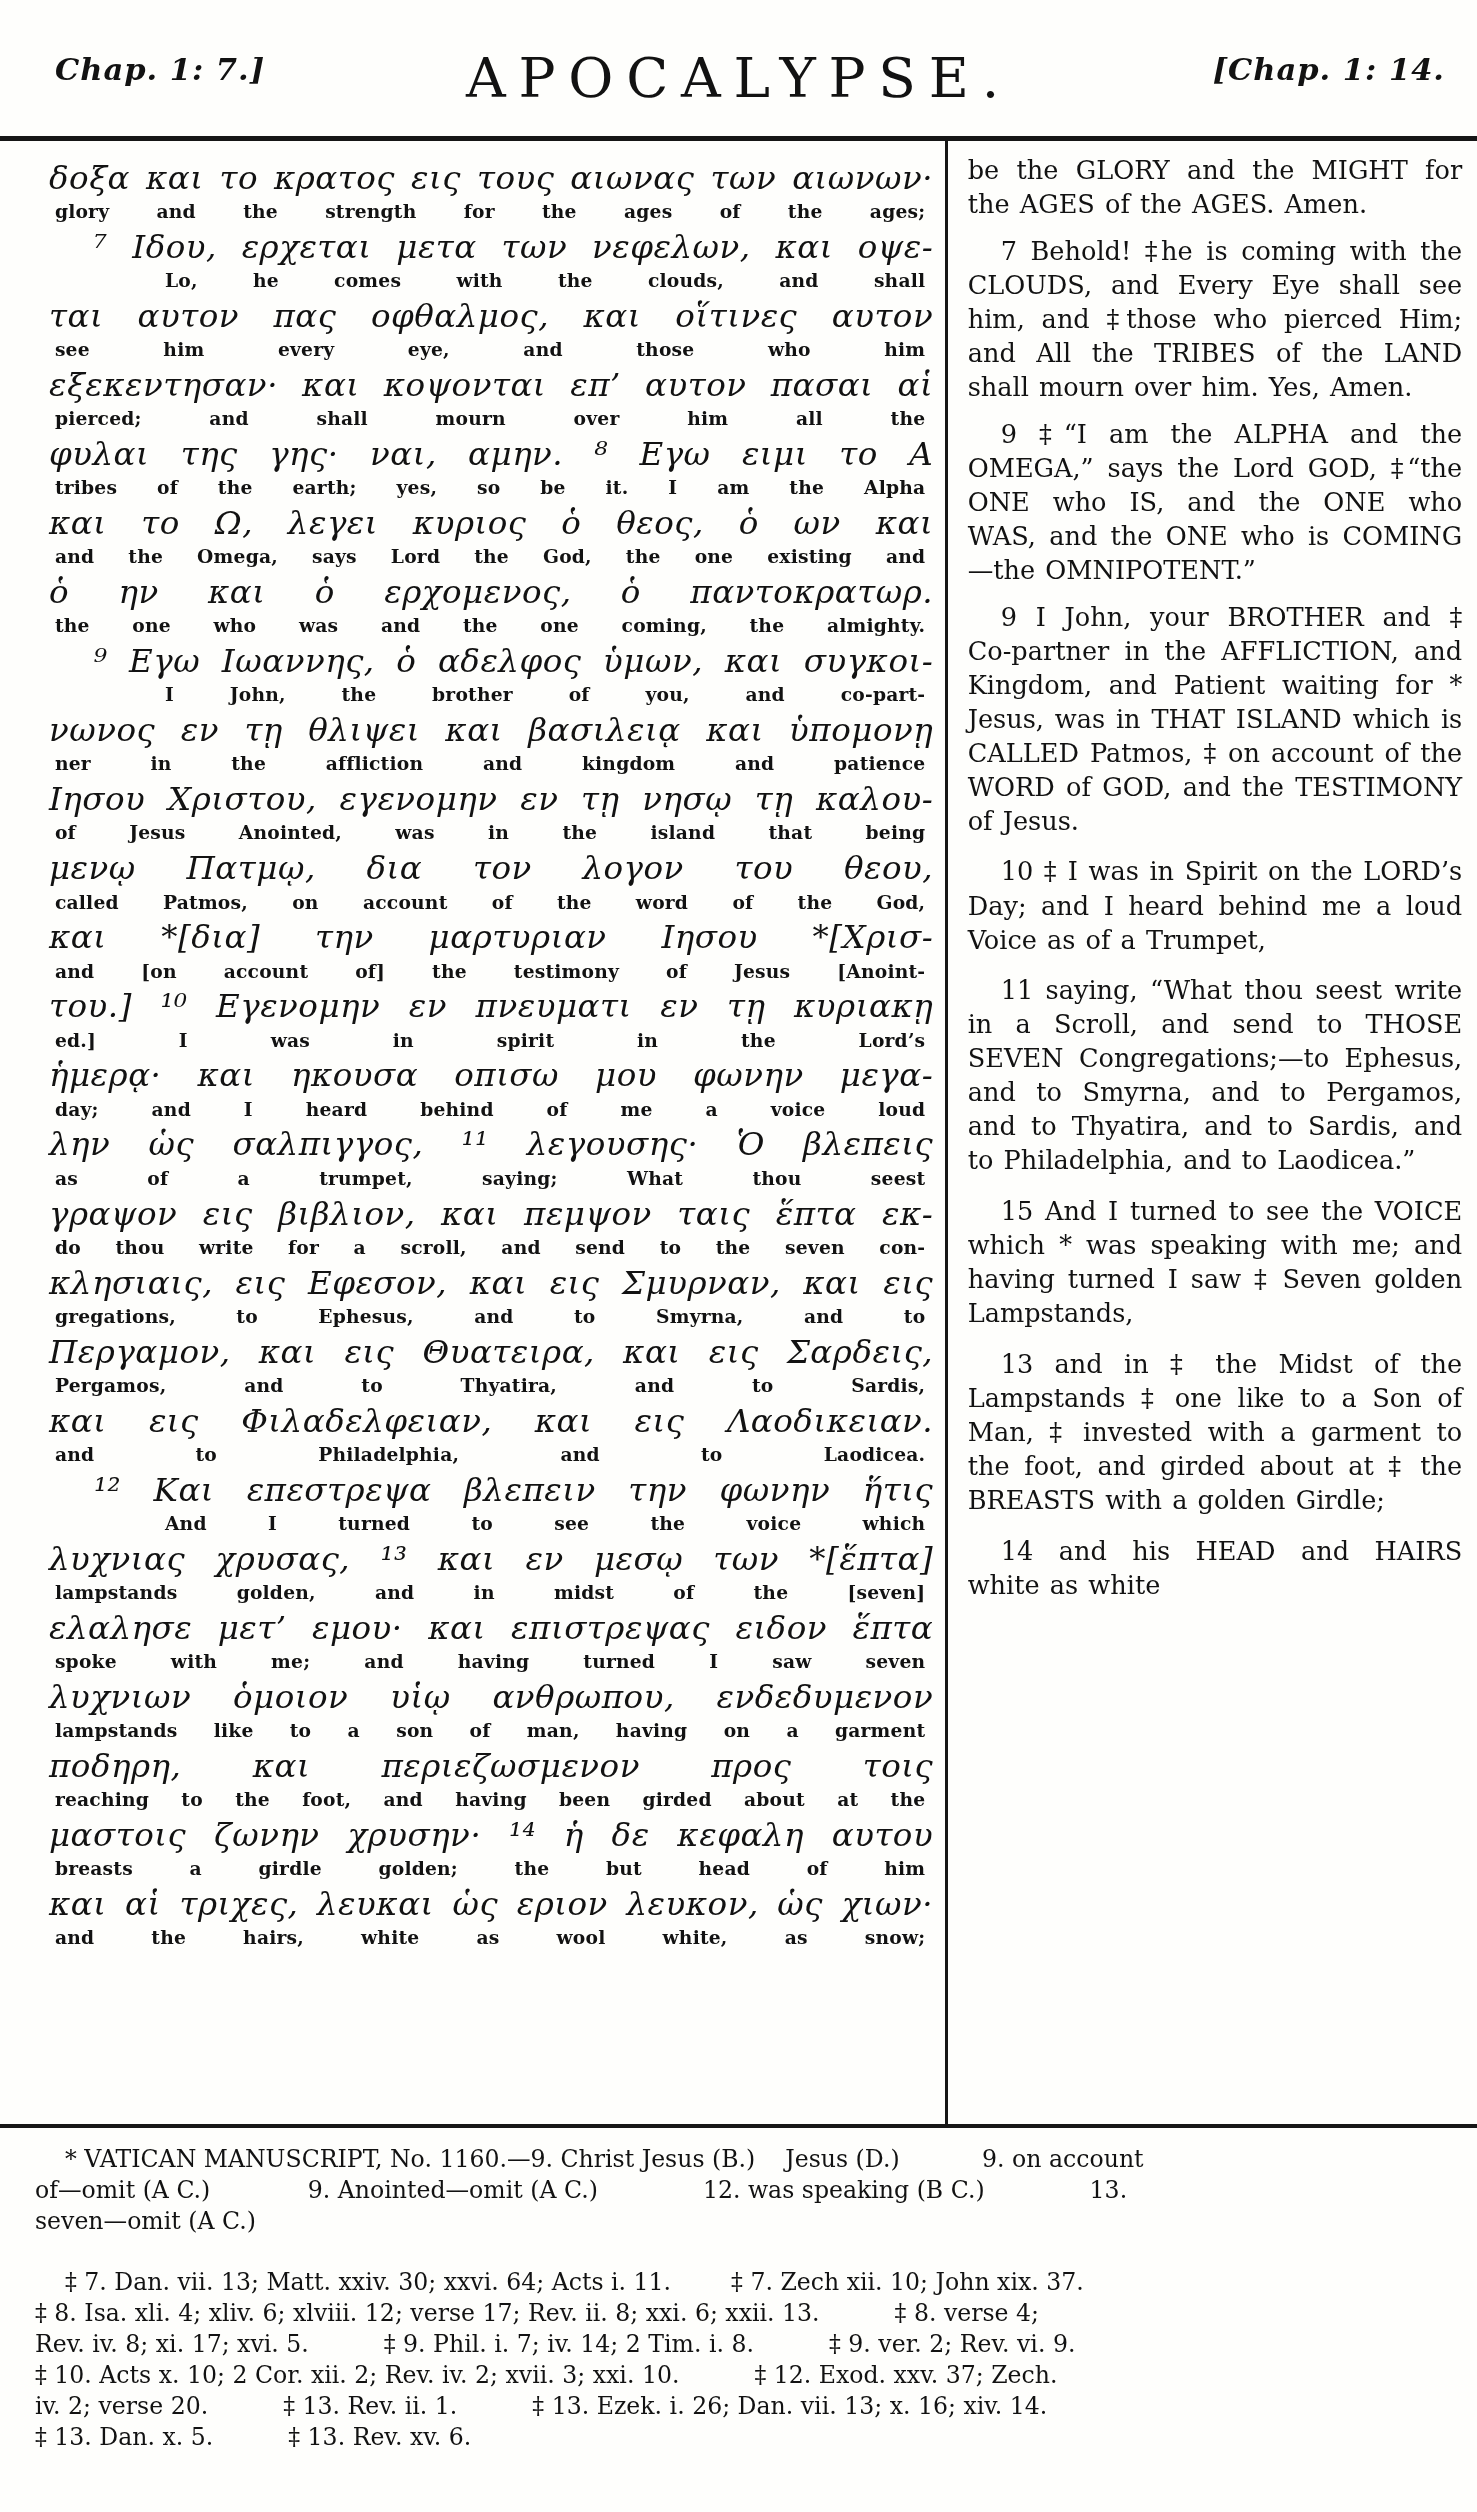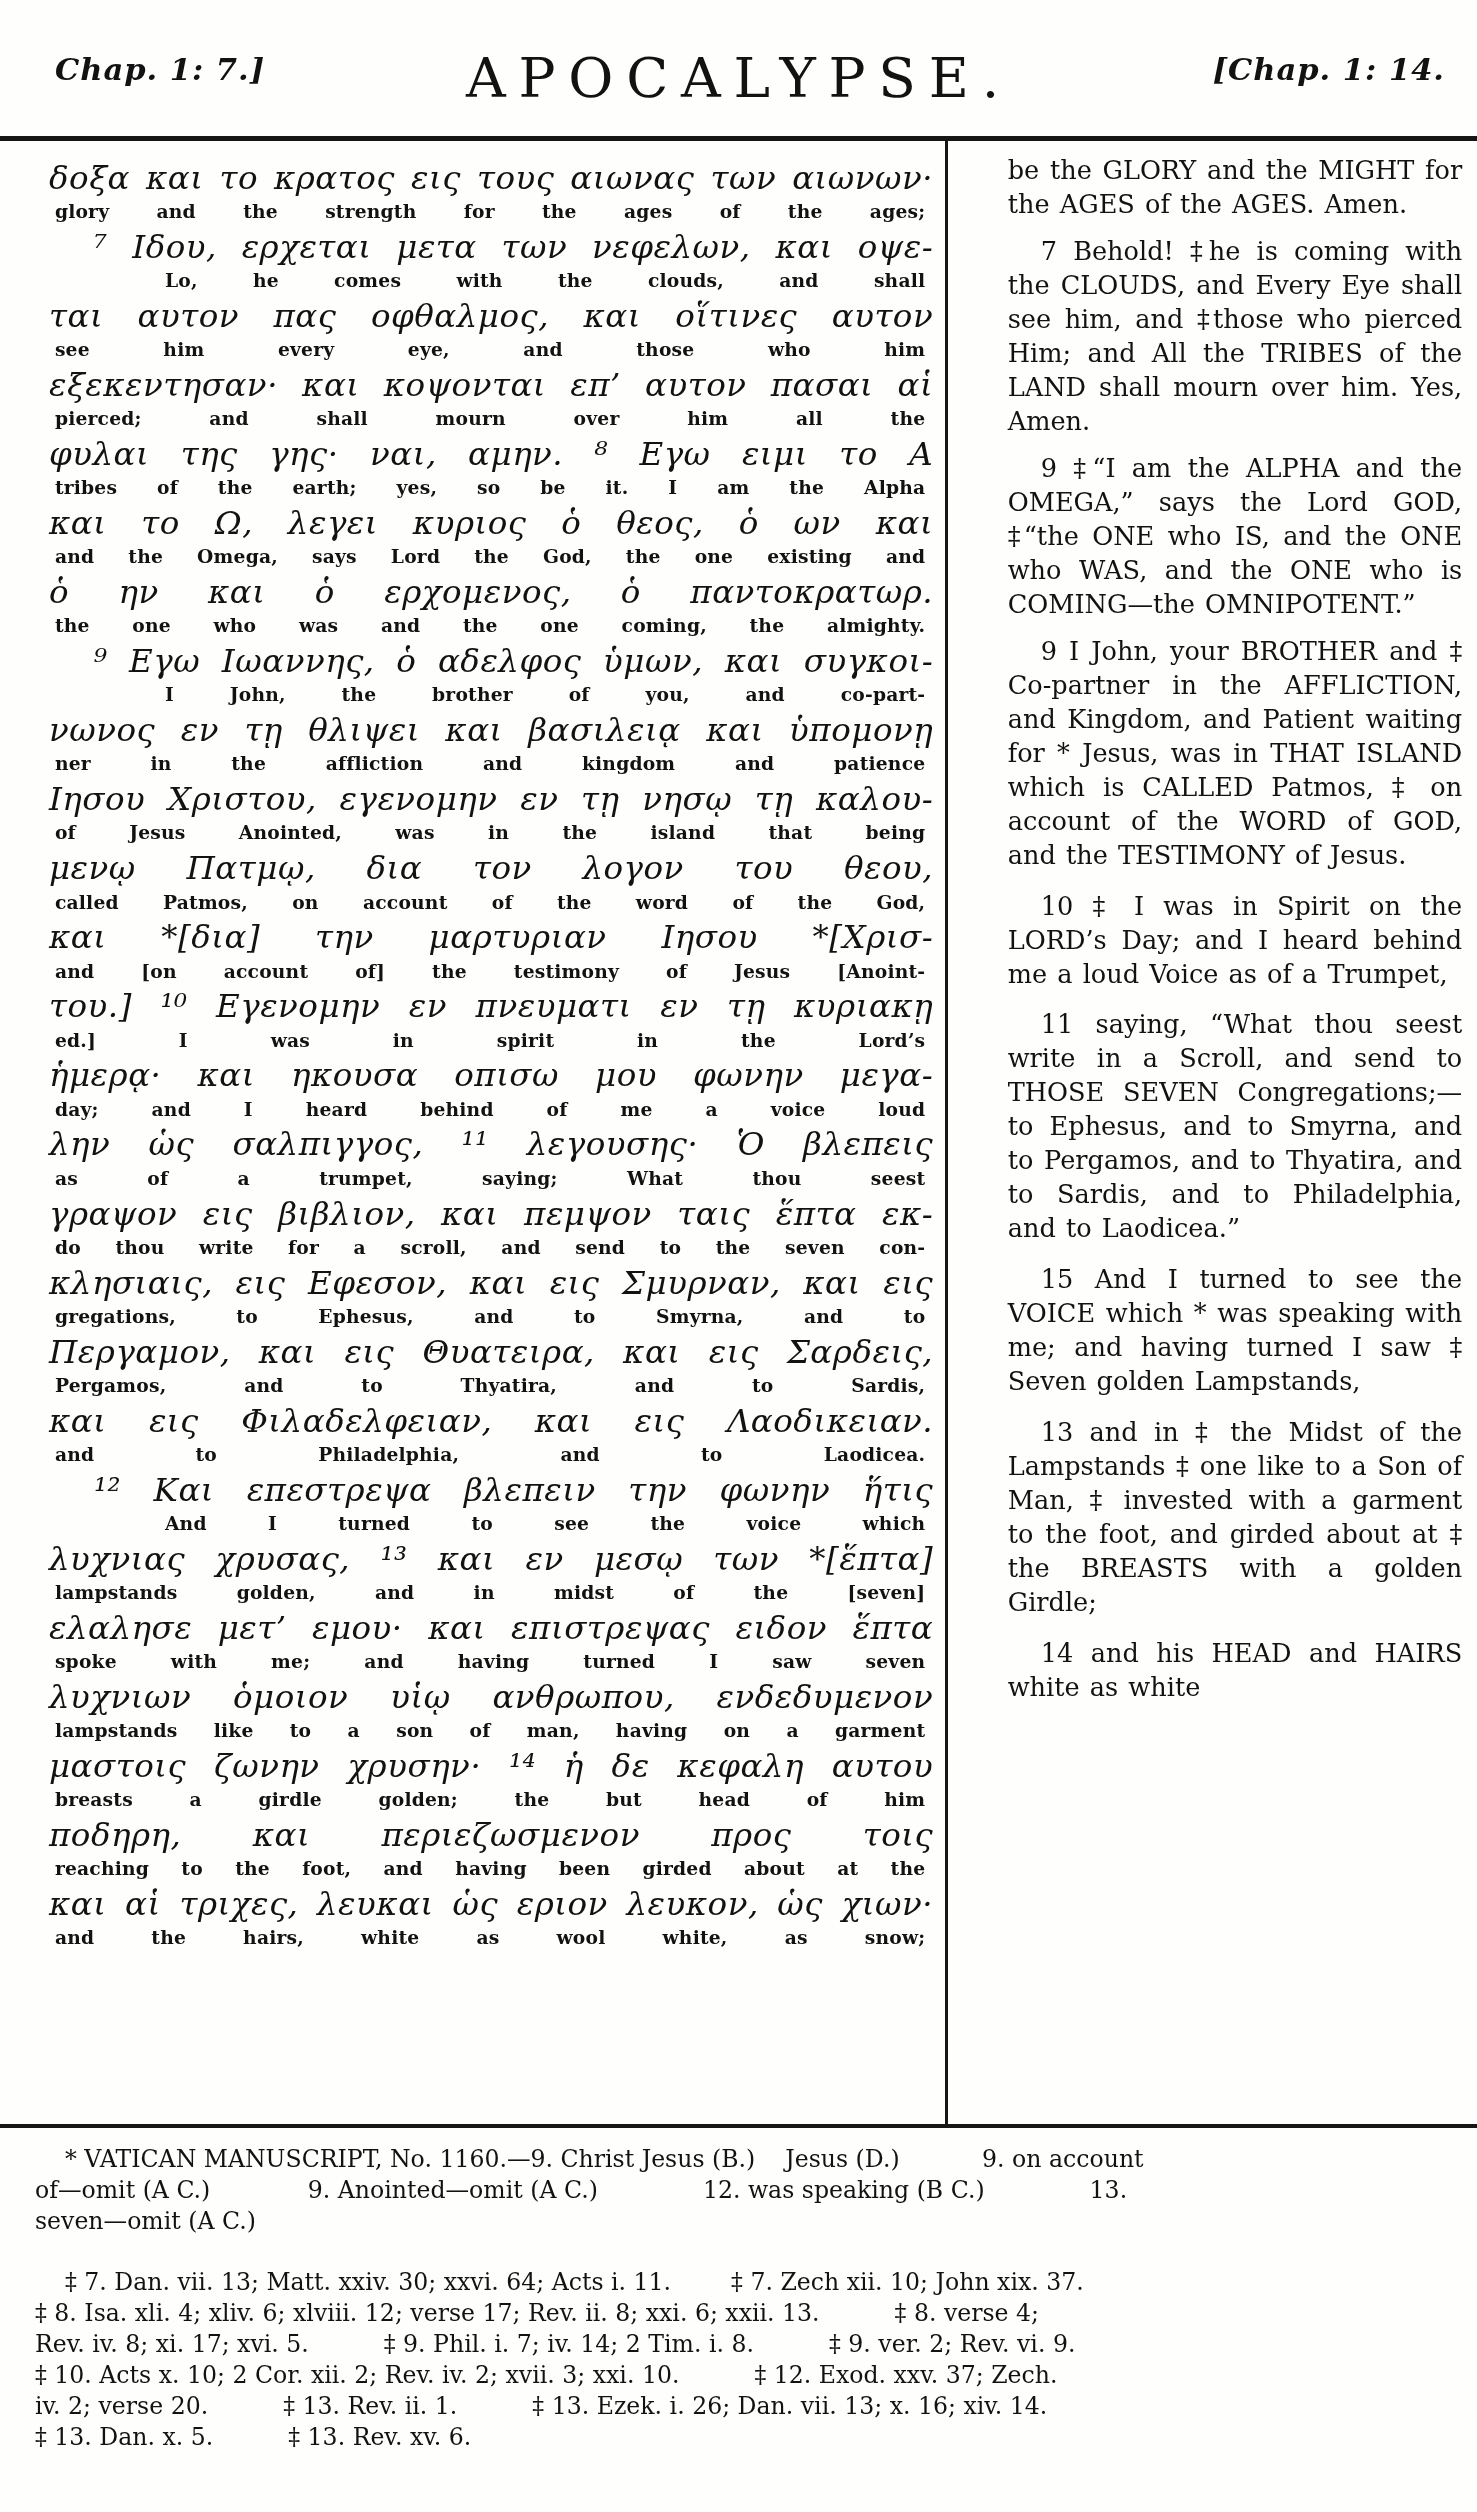--- a/index.html
+++ b/index.html
@@ -29,21 +29,21 @@
   .header-right{
     position:absolute;right:33px;top:51px;
     font:italic 700 30.5px "DejaVu Serif", serif;
     letter-spacing:1px;
   }
   .header-rule{
     position:absolute;left:0;right:0;bottom:0;
     height:4.9px;background:#161616;
   }
   
-  .columns{display:flex;height:1983px;overflow:hidden;gap:40px;}
+  .columns{display:flex;height:1983px;overflow:hidden;}
   .col-left{
     width:948px;box-sizing:border-box;
     padding:15.8px 11.8px 0 49px;
     border-right:3px solid #161616;
   }
   .col-right{
     flex:1;box-sizing:border-box;
     padding:11.8px 15.8px 0 19.7px;
   }
   
@@ -209,30 +209,30 @@
           <div class="greek">ελαλησε μετ’ εμου· και επιστρεψας ειδον ἕπτα</div>
           <div class="gloss">spoke with me; and having turned I saw seven</div>
         </div>
 
         <div class="il-row">
           <div class="greek">λυχνιων ὁμοιον υἱῳ ανθρωπου, ενδεδυμενον</div>
           <div class="gloss">lampstands like to a son of man, having on a garment</div>
         </div>
 
         <div class="il-row">
+          <div class="greek">ποδηρη, και περιεζωσμενον προς τοις</div>
+          <div class="gloss">reaching to the foot, and having been girded about at the</div>
+        </div>
+
+        <div class="il-row">
           <div class="greek">μαστοις ζωνην χρυσην· ¹⁴ ἡ δε κεφαλη αυτου</div>
           <div class="gloss">breasts a girdle golden; the but head of him</div>
         </div>
 
         <div class="il-row">
-          <div class="greek">ποδηρη, και περιεζωσμενον προς τοις</div>
-          <div class="gloss">reaching to the foot, and having been girded about at the</div>
-        </div>
-
-        <div class="il-row">
           <div class="greek">και αἱ τριχες, λευκαι ὡς εριον λευκον, ὡς χιων·</div>
           <div class="gloss">and the hairs, white as wool white, as snow;</div>
         </div>
       </div>
 
     <div class="col-right">
 
         <p class="rc-par cont">be the GLORY and the MIGHT for the AGES of the AGES.  Amen.</p>
 
         <p class="rc-par">7 Behold! ‡he is coming with the CLOUDS, and Every Eye shall see him, and ‡those who pierced Him; and All the TRIBES of the LAND shall mourn over him.  Yes, Amen.</p>

